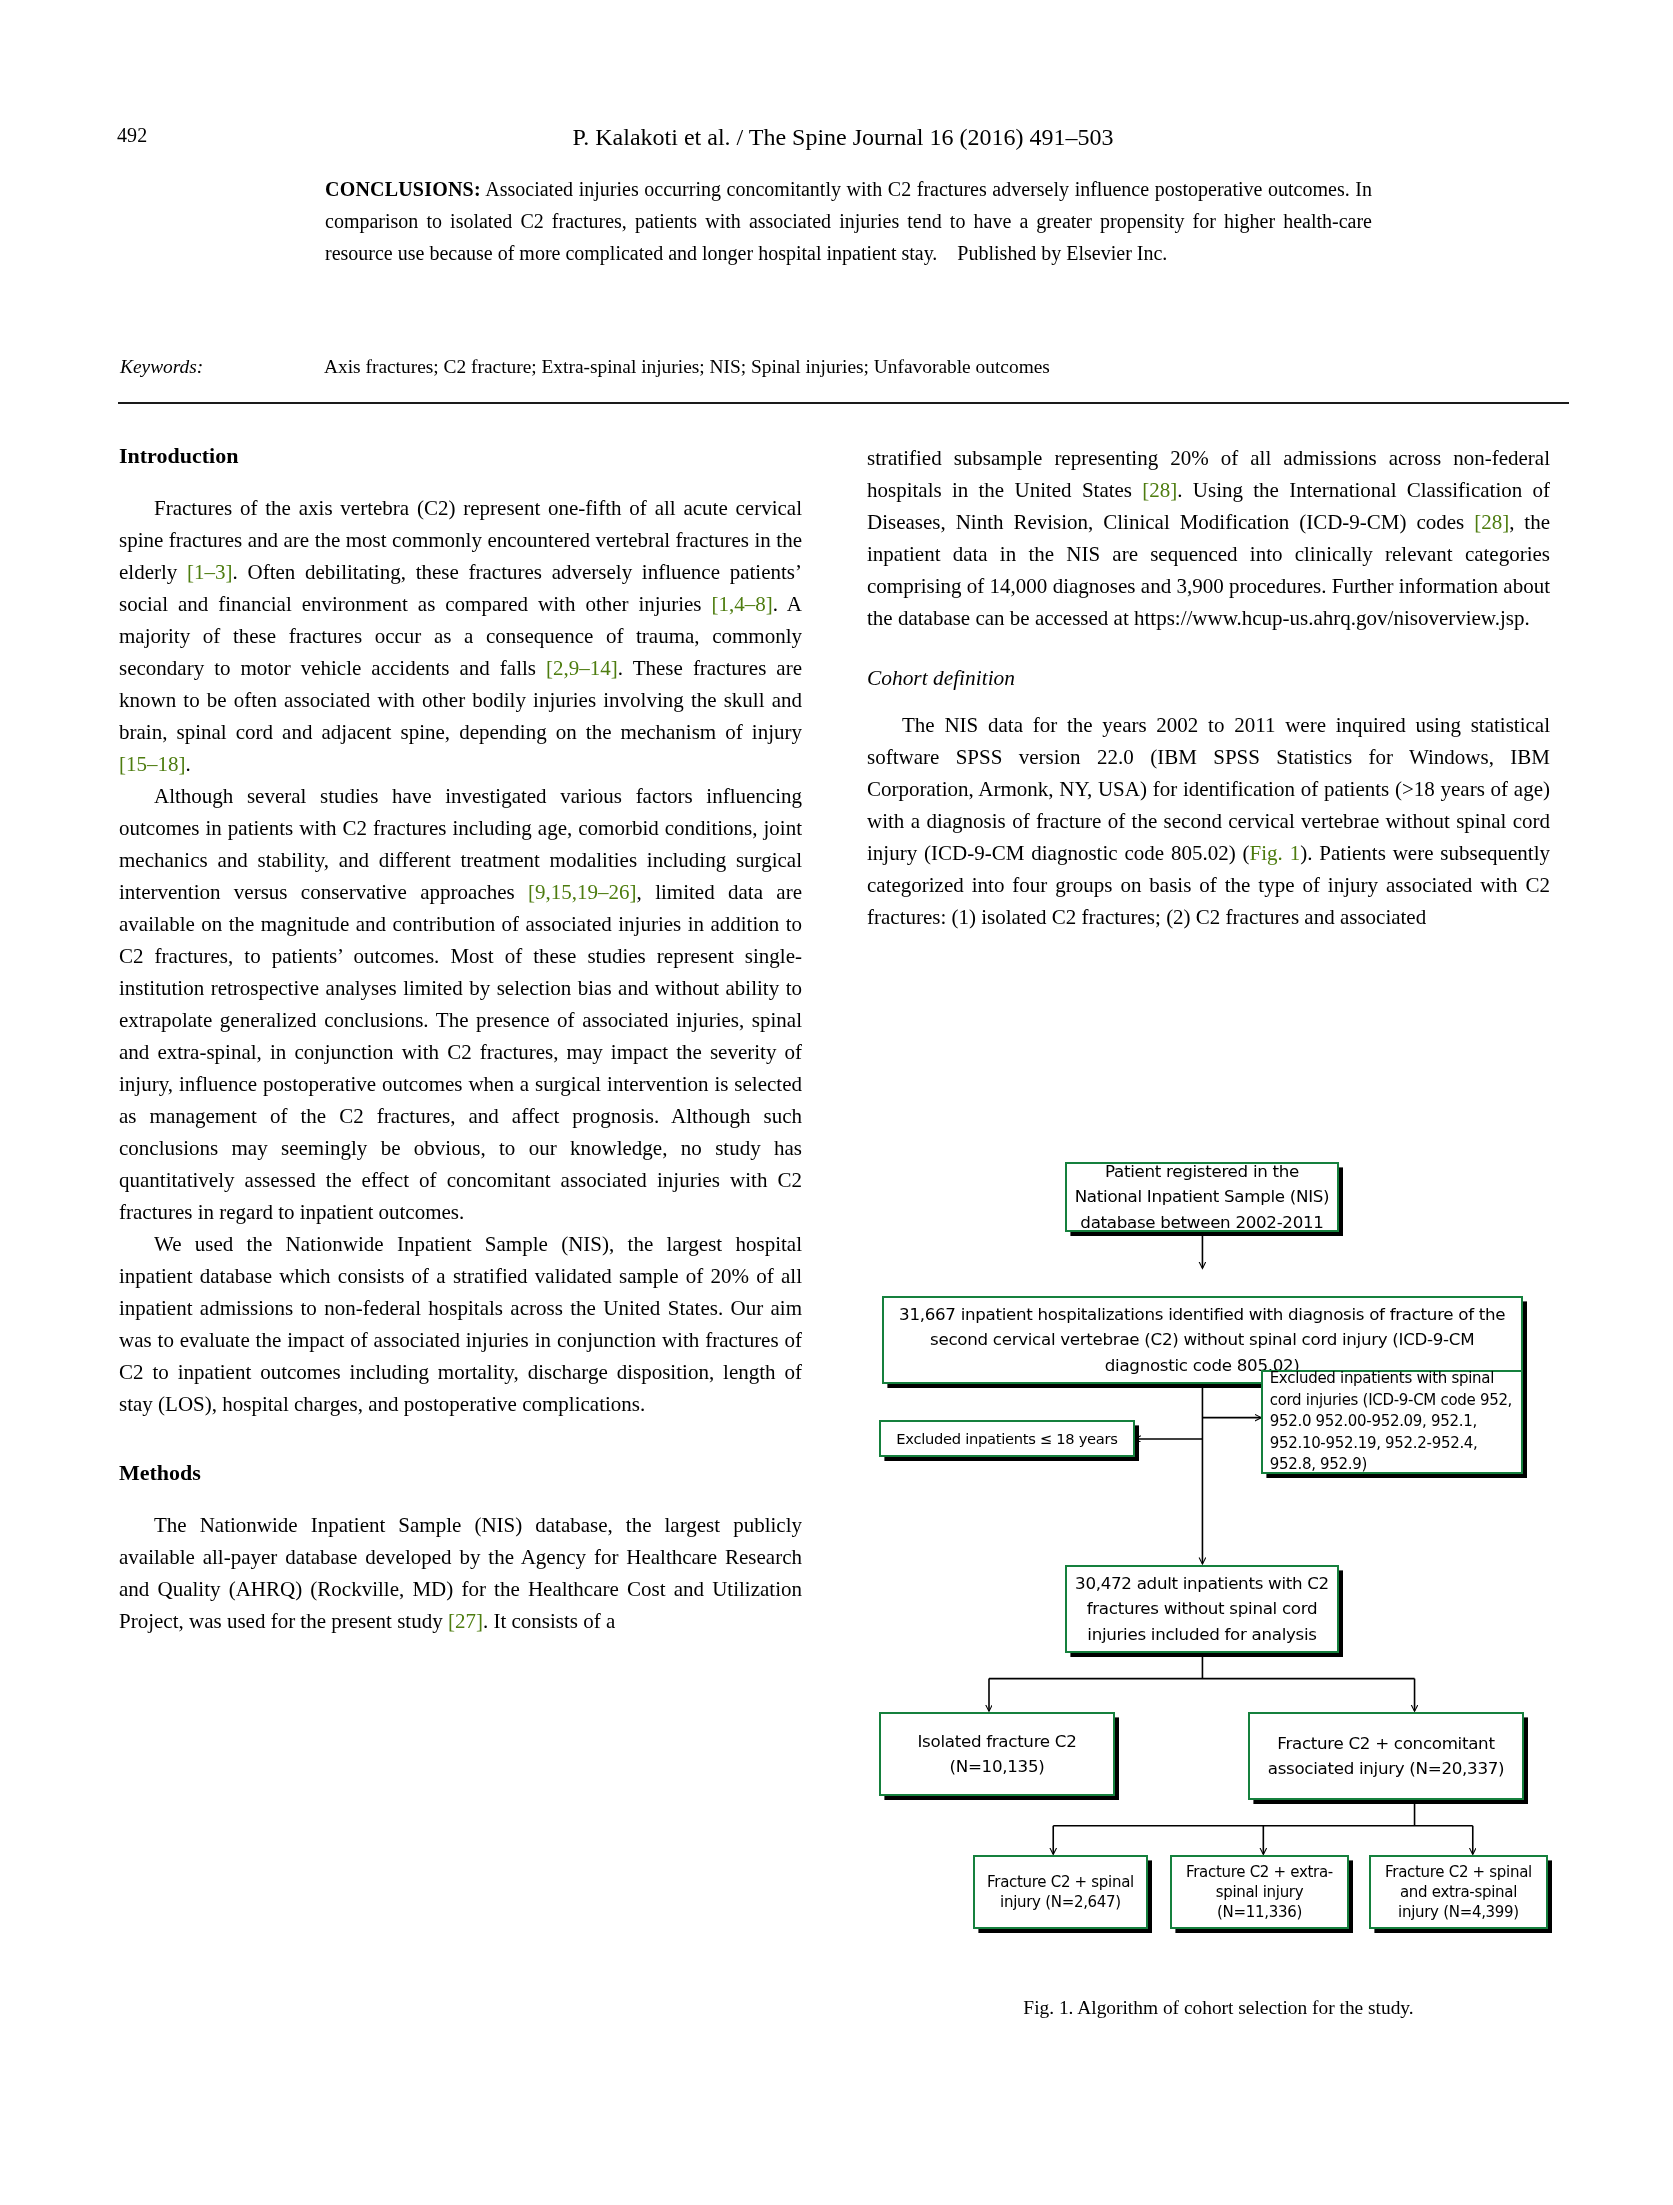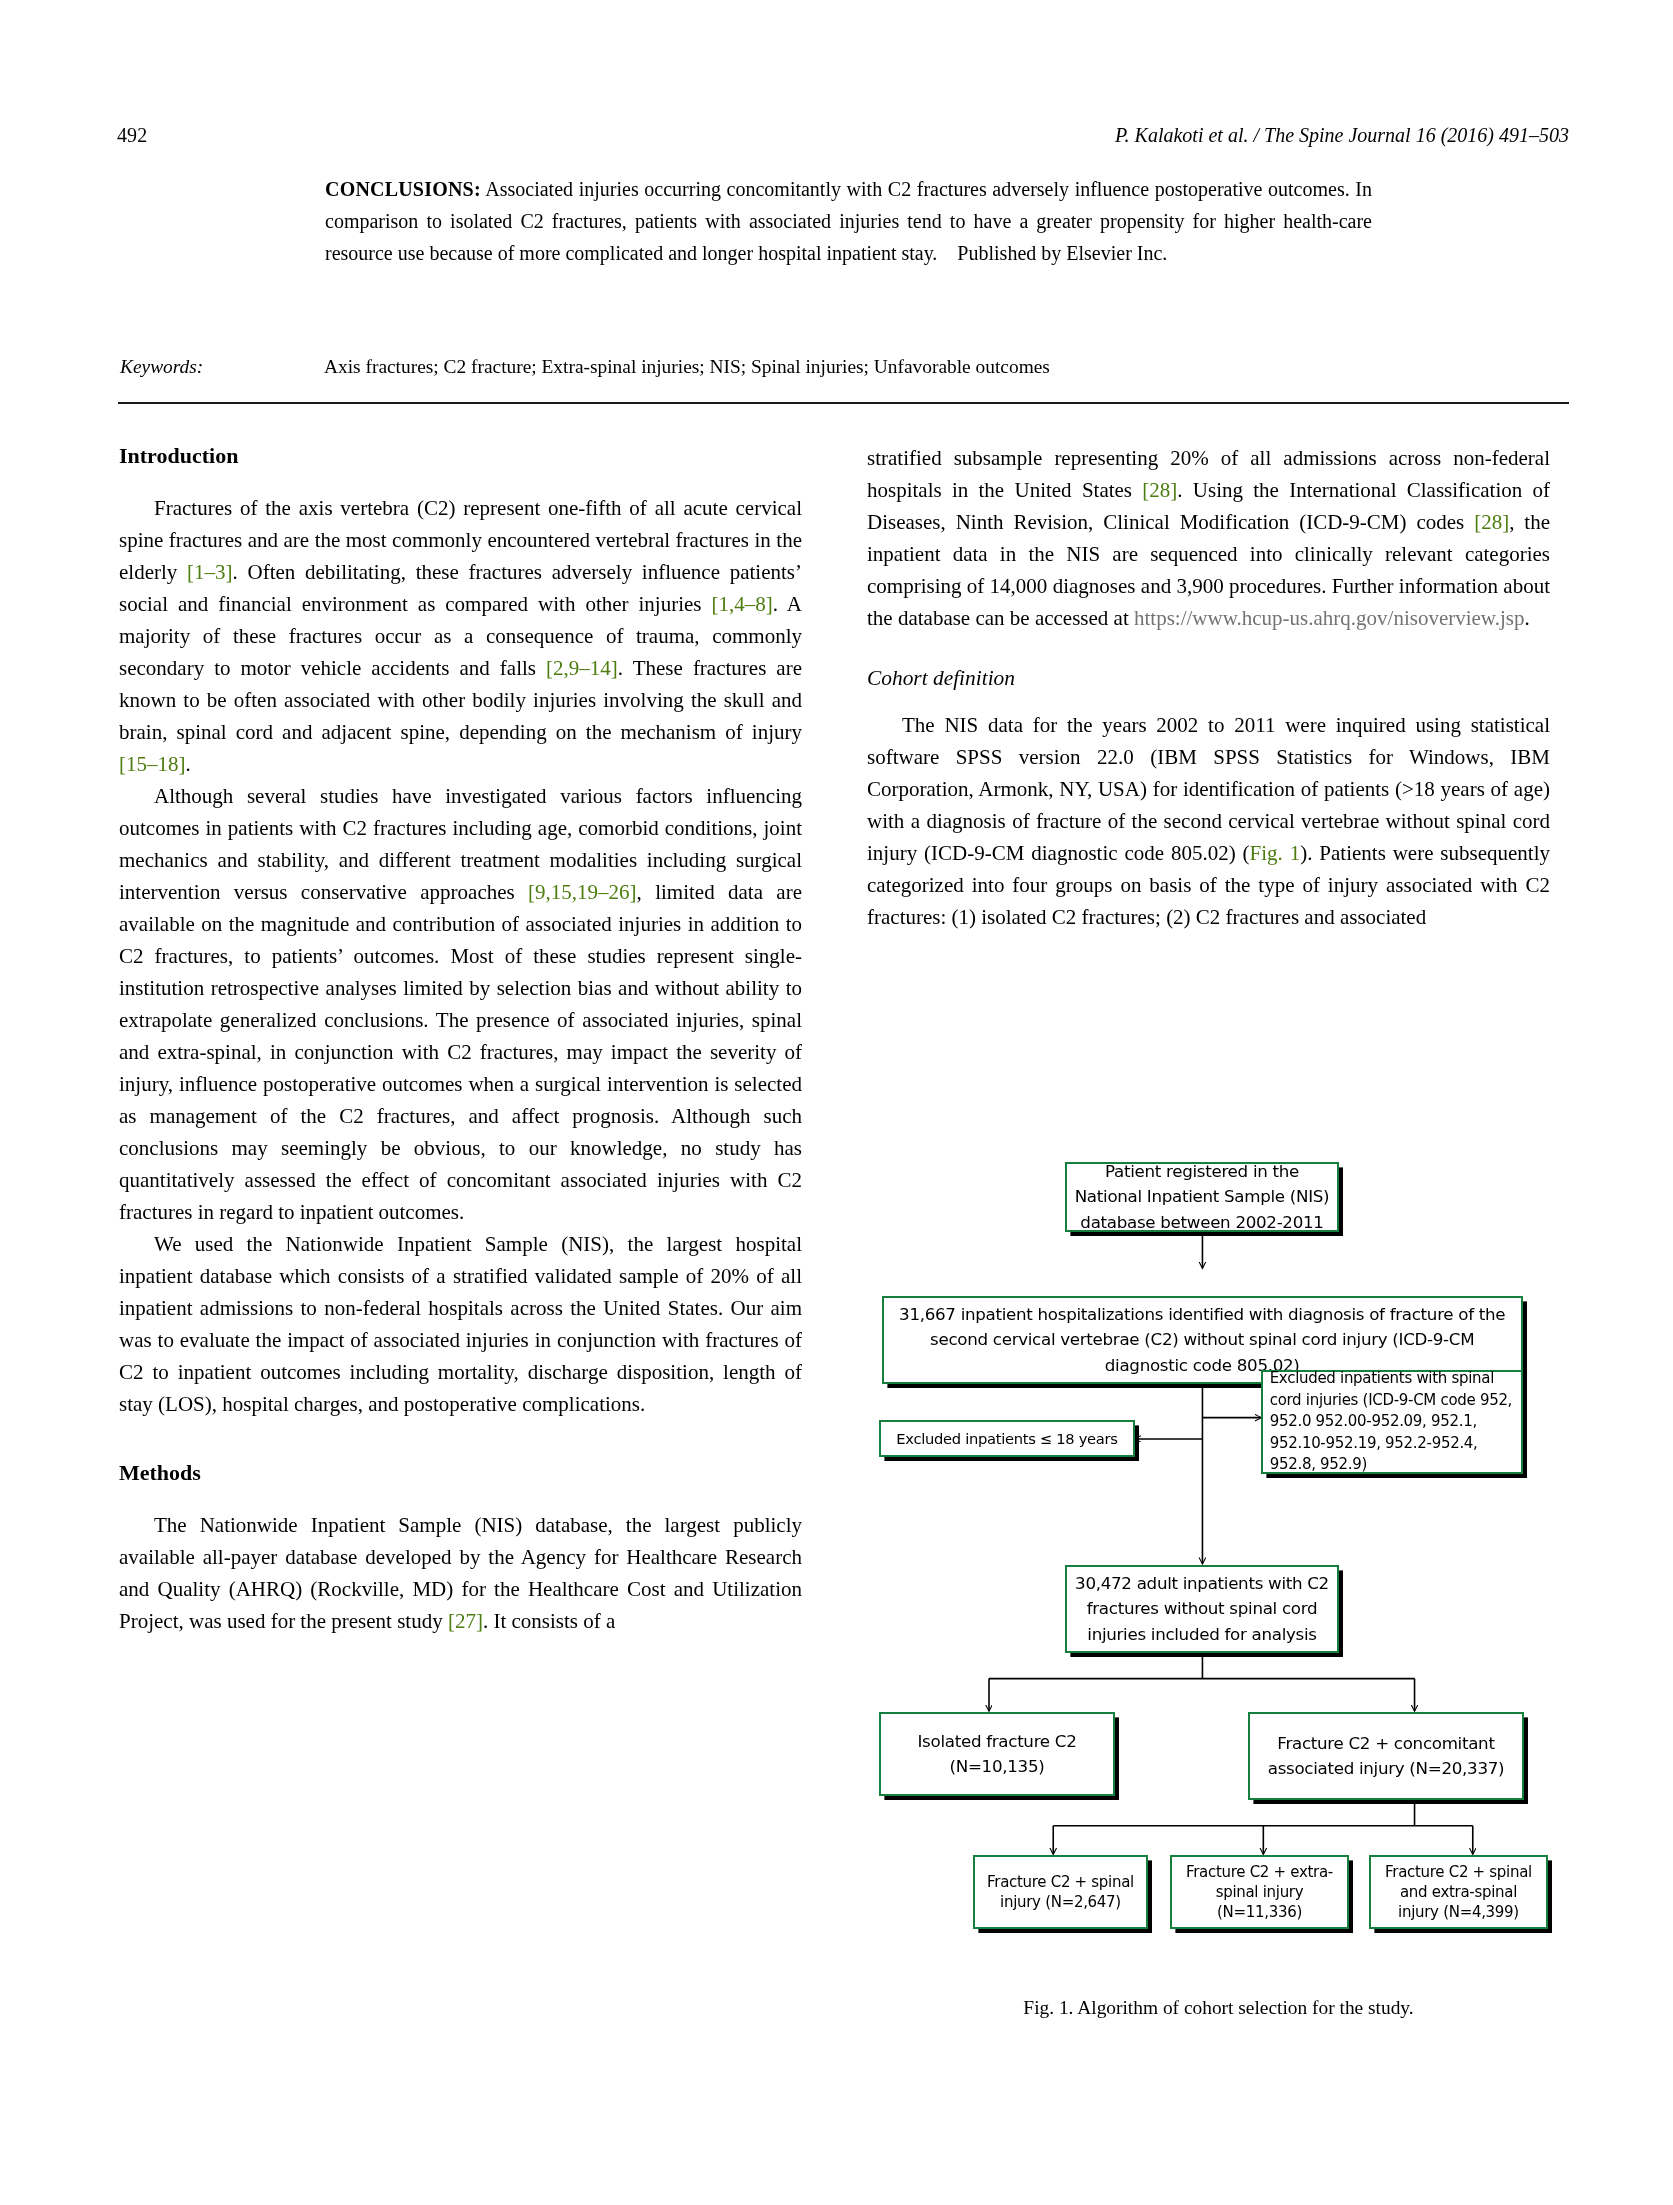--- a/index.html
+++ b/index.html
@@ -22,23 +22,22 @@
     position: absolute;
     left: 117px; top: 124px; width: 1452px;
     height: 27px;
   }
   .runhead .folio {
     position: absolute; left: 0; top: 0;
     font-size: 20px; letter-spacing: 0.1px;
   }
   .runhead .rh-title {
     position: absolute; left: 0; top: 0; width: 1452px;
-    text-align: right;
-    font-style: italic;
-    font-size: 20px;
+    text-align: center;
+    font-size: 24px;
   }
 
   
   .abstract-block {
     position: absolute;
     left: 325px; top: 173px; width: 1047px;
   }
   .abstract-block p {
     margin: 0;
     font-size: 20px;
@@ -103,21 +102,21 @@
     font-size: 21px;
     line-height: 32px;
     text-align: justify;
     text-justify: inter-word;
     text-indent: 35px;
     hyphens: manual;
   }
   .col p.noindent { text-indent: 0; }
 
   .ref { color: #4d7c0f; }
-  .url { color: #737373; word-break: break-all; }
+  .url { color: #000000; word-break: break-all; }
   .gap-md { height: 31px; }
 
   
   .figure {
     position: absolute;
     left: 867px;
     top: 1150px;
     width: 703px;
     height: 917px;
   }

